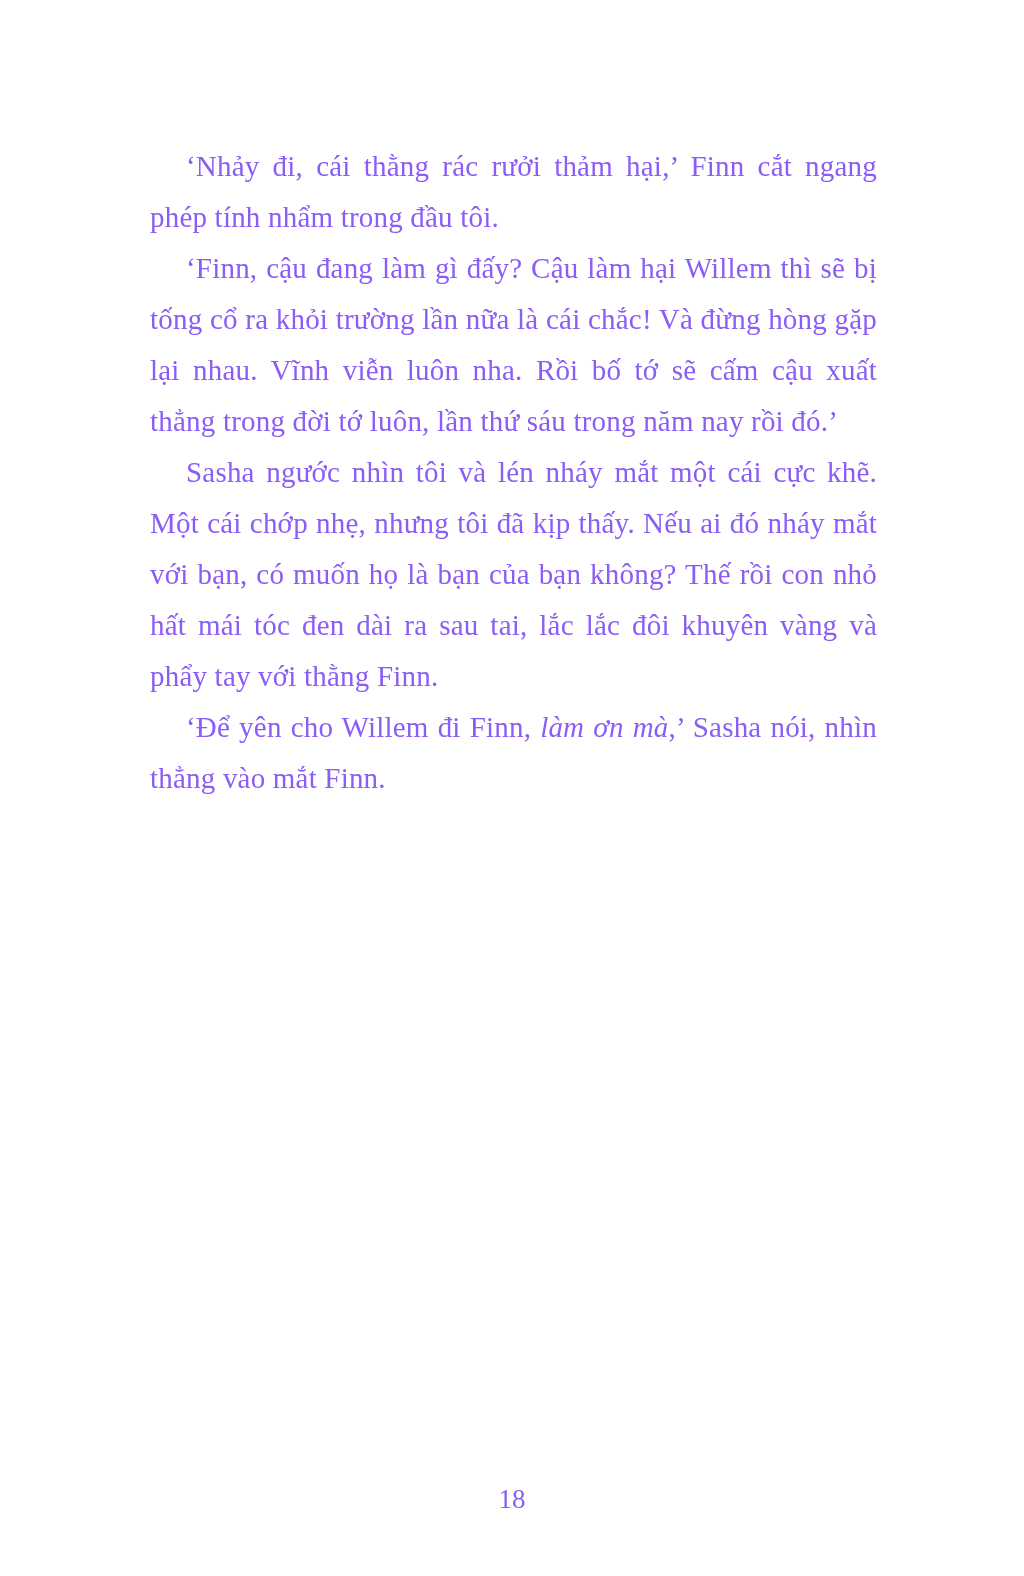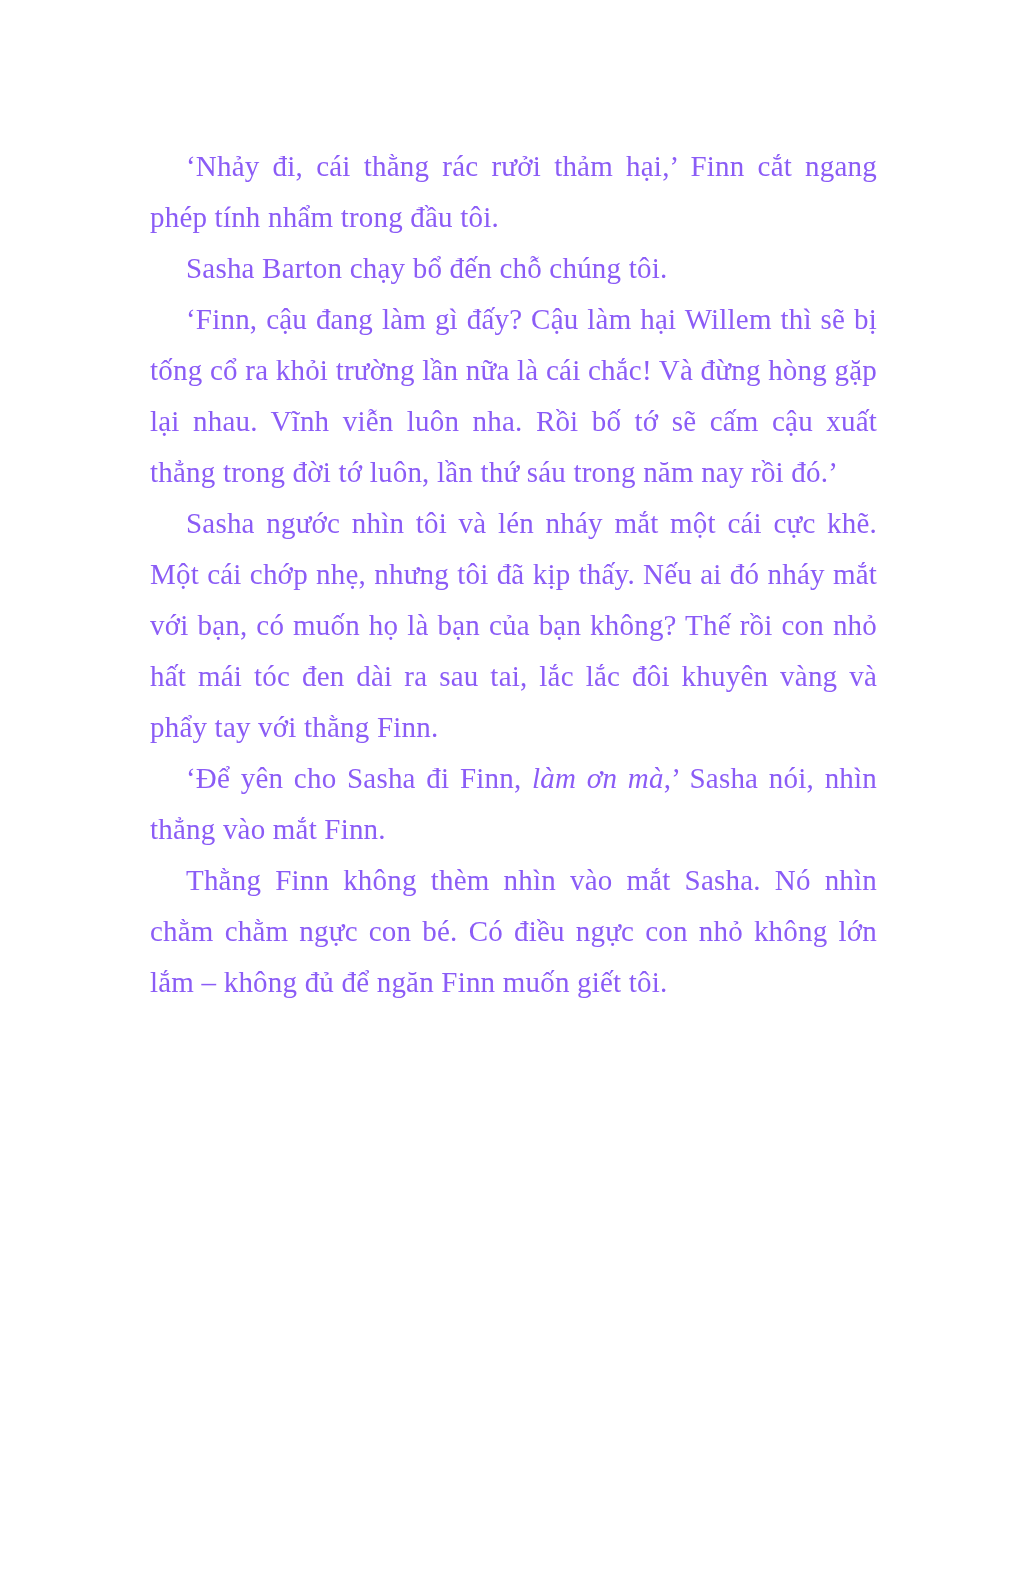--- a/index.html
+++ b/index.html
@@ -44,19 +44,18 @@
     font-size: 27px;
     line-height: 32px;
   }
 </style>
 </head>
 <body>
 
 <div class="book-page" style="background: rgb(255, 255, 255); color: #8b5cf6;">
   <div class="text-block">
       <p><span>‘Nhảy đi, cái thằng rác rưởi thảm hại,’ Finn cắt ngang phép tính nhẩm trong đầu tôi.</span></p>
-      <p><span>Sasha Barton chạy bổ đến chỗ chúng tôi.</span></p>
       <p><span>‘Finn, cậu đang làm gì đấy? Cậu làm hại Willem thì sẽ bị tống cổ ra khỏi trường lần nữa là cái chắc! Và đừng hòng gặp lại nhau. Vĩnh viễn luôn nha. Rồi bố tớ sẽ cấm cậu xuất thẳng trong đời tớ luôn, lần thứ sáu trong năm nay rồi đó.’</span></p>
       <p><span>Sasha ngước nhìn tôi và lén nháy mắt một cái cực khẽ. Một cái chớp nhẹ, nhưng tôi đã kịp thấy. Nếu ai đó nháy mắt với bạn, có muốn họ là bạn của bạn không? Thế rồi con nhỏ hất mái tóc đen dài ra sau tai, lắc lắc đôi khuyên vàng và phẩy tay với thằng Finn.</span></p>
-      <p><span>‘Để yên cho Sasha đi Finn, </span><em>làm ơn mà</em><span>,’ Sasha nói, nhìn thẳng vào mắt Finn.</span></p>
-      <p><span>Thằng Finn không thèm nhìn vào mắt Sasha. Nó nhìn chằm chằm ngực con bé. Có điều ngực con nhỏ không lớn lắm – không đủ để ngăn Finn muốn giết tôi.</span></p>
+      <p><span>‘Để yên cho Willem đi Finn, </span><em>làm ơn mà</em><span>,’ Sasha nói, nhìn thẳng vào mắt Finn.</span></p>
     </div>
+  <div class="page-number">18</div>
 </div>
 
 </body></html>

